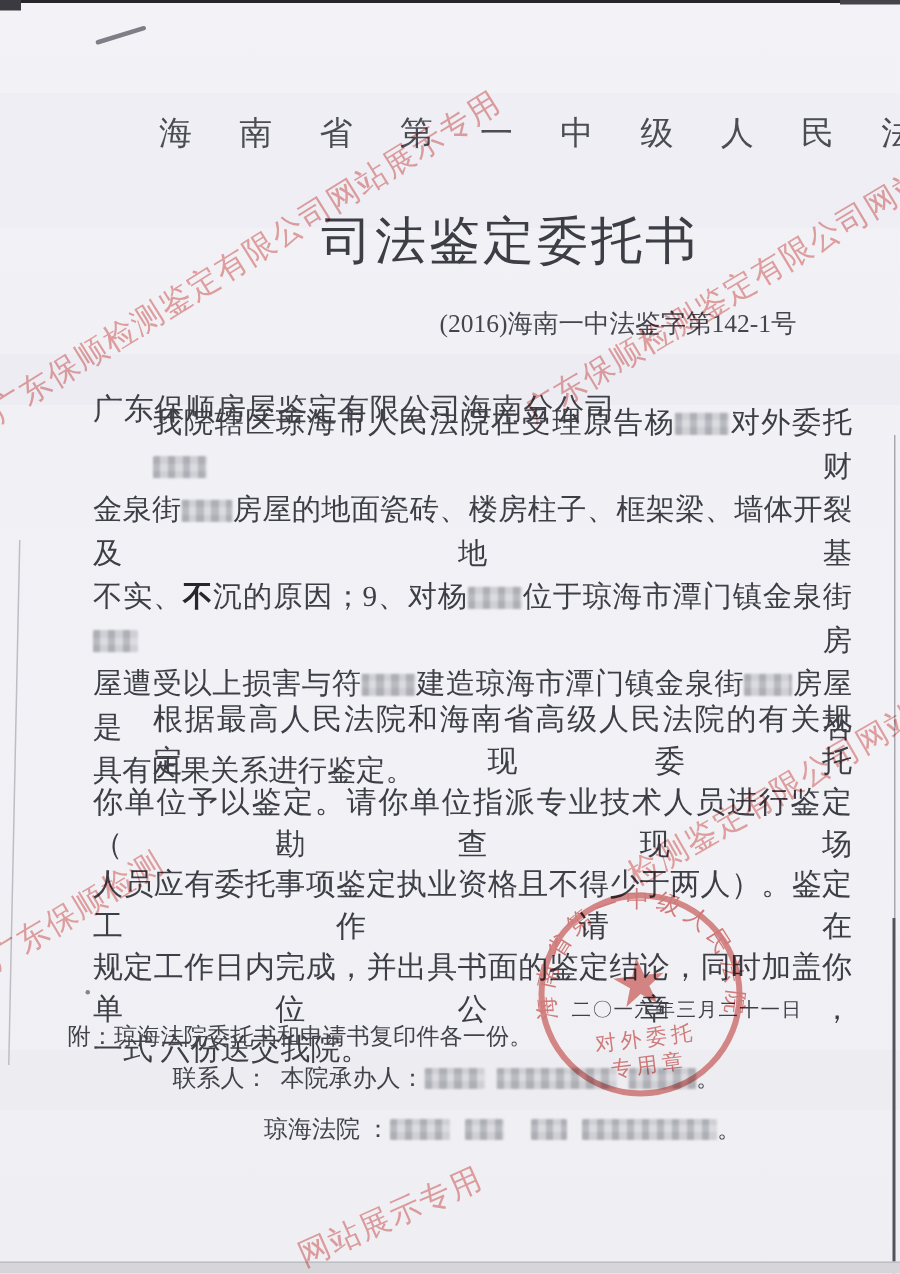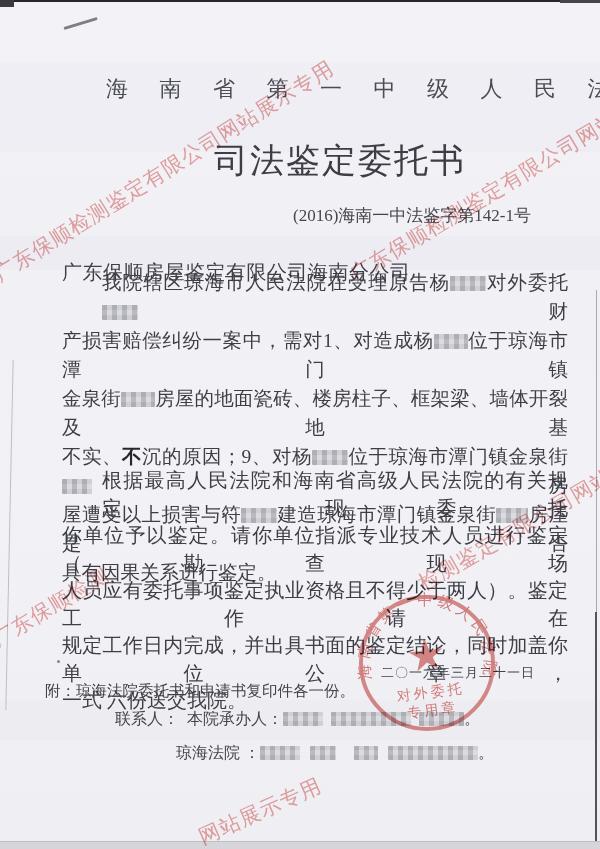--- a/index.html
+++ b/index.html
@@ -73,21 +73,20 @@
   <div class="pen-mark"></div>
   <div class="date-dot"></div>
 
   <div class="court-title">海 南 省 第 一 中 级 人 民 法 院</div>
   <div class="doc-title">司法鉴定委托书</div>
   <div class="doc-number">(2016)海南一中法鉴字第142-1号</div>
 
   <div class="addressee">广东保顺房屋鉴定有限公司海南分公司</div>
   <div id="body1">
       <div class="bl indent"><span>我院辖区琼海市人民法院在受理原告杨</span><span class="redact" style="width: 36px;"></span><span>对外委托</span><span class="redact" style="width: 36px;"></span><span>财</span></div>
-      <div class="bl"><span>产损害赔偿纠纷一案中，需对1、对造成杨</span><span class="redact" style="width: 34px;"></span><span>位于琼海市潭门镇</span></div>
       <div class="bl"><span>金泉街</span><span class="redact" style="width: 34px;"></span><span>房屋的地面瓷砖、楼房柱子、框架梁、墙体开裂及地基</span></div>
       <div class="bl"><span>不实、</span><span class="hb">不</span><span>沉的原因；9、对杨</span><span class="redact" style="width: 36px;"></span><span>位于琼海市潭门镇金泉街</span><span class="redact" style="width: 30px;"></span><span>房</span></div>
       <div class="bl"><span>屋遭受以上损害与符</span><span class="redact" style="width: 36px;"></span><span>建造琼海市潭门镇金泉街</span><span class="redact" style="width: 32px;"></span><span>房屋是否</span></div>
       <div class="bl short"><span>具有因果关系进行鉴定。</span></div>
     </div>
   <div id="body2">
       <div class="bl indent"><span>根据最高人民法院和海南省高级人民法院的有关规定，现委托</span></div>
       <div class="bl"><span>你单位予以鉴定。请你单位指派专业技术人员进行鉴定（勘查现场</span></div>
       <div class="bl"><span>人员应有委托事项鉴定执业资格且不得少于两人）。鉴定工作请在</span></div>
       <div class="bl"><span>规定工作日内完成，并出具书面的鉴定结论，同时加盖你单位公章，</span></div>

